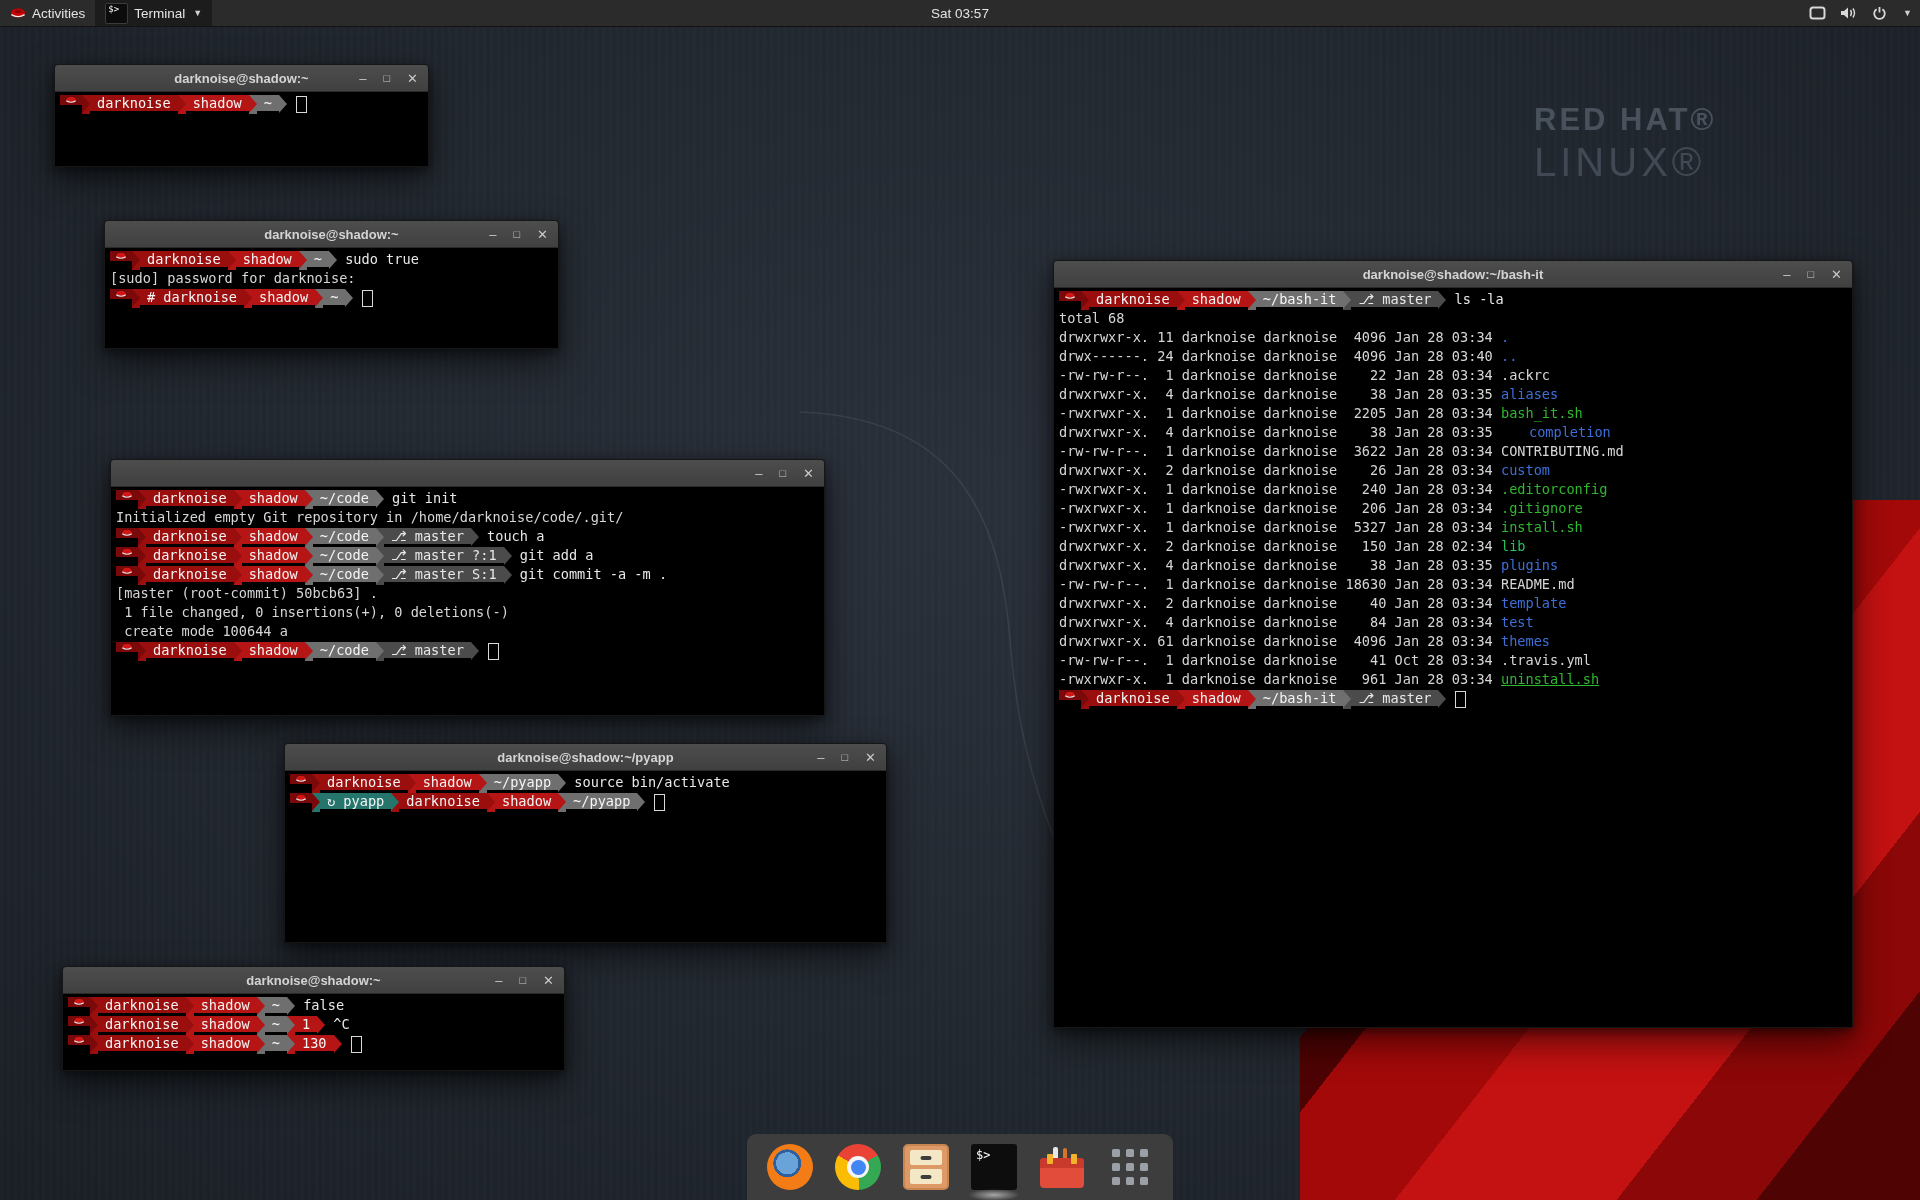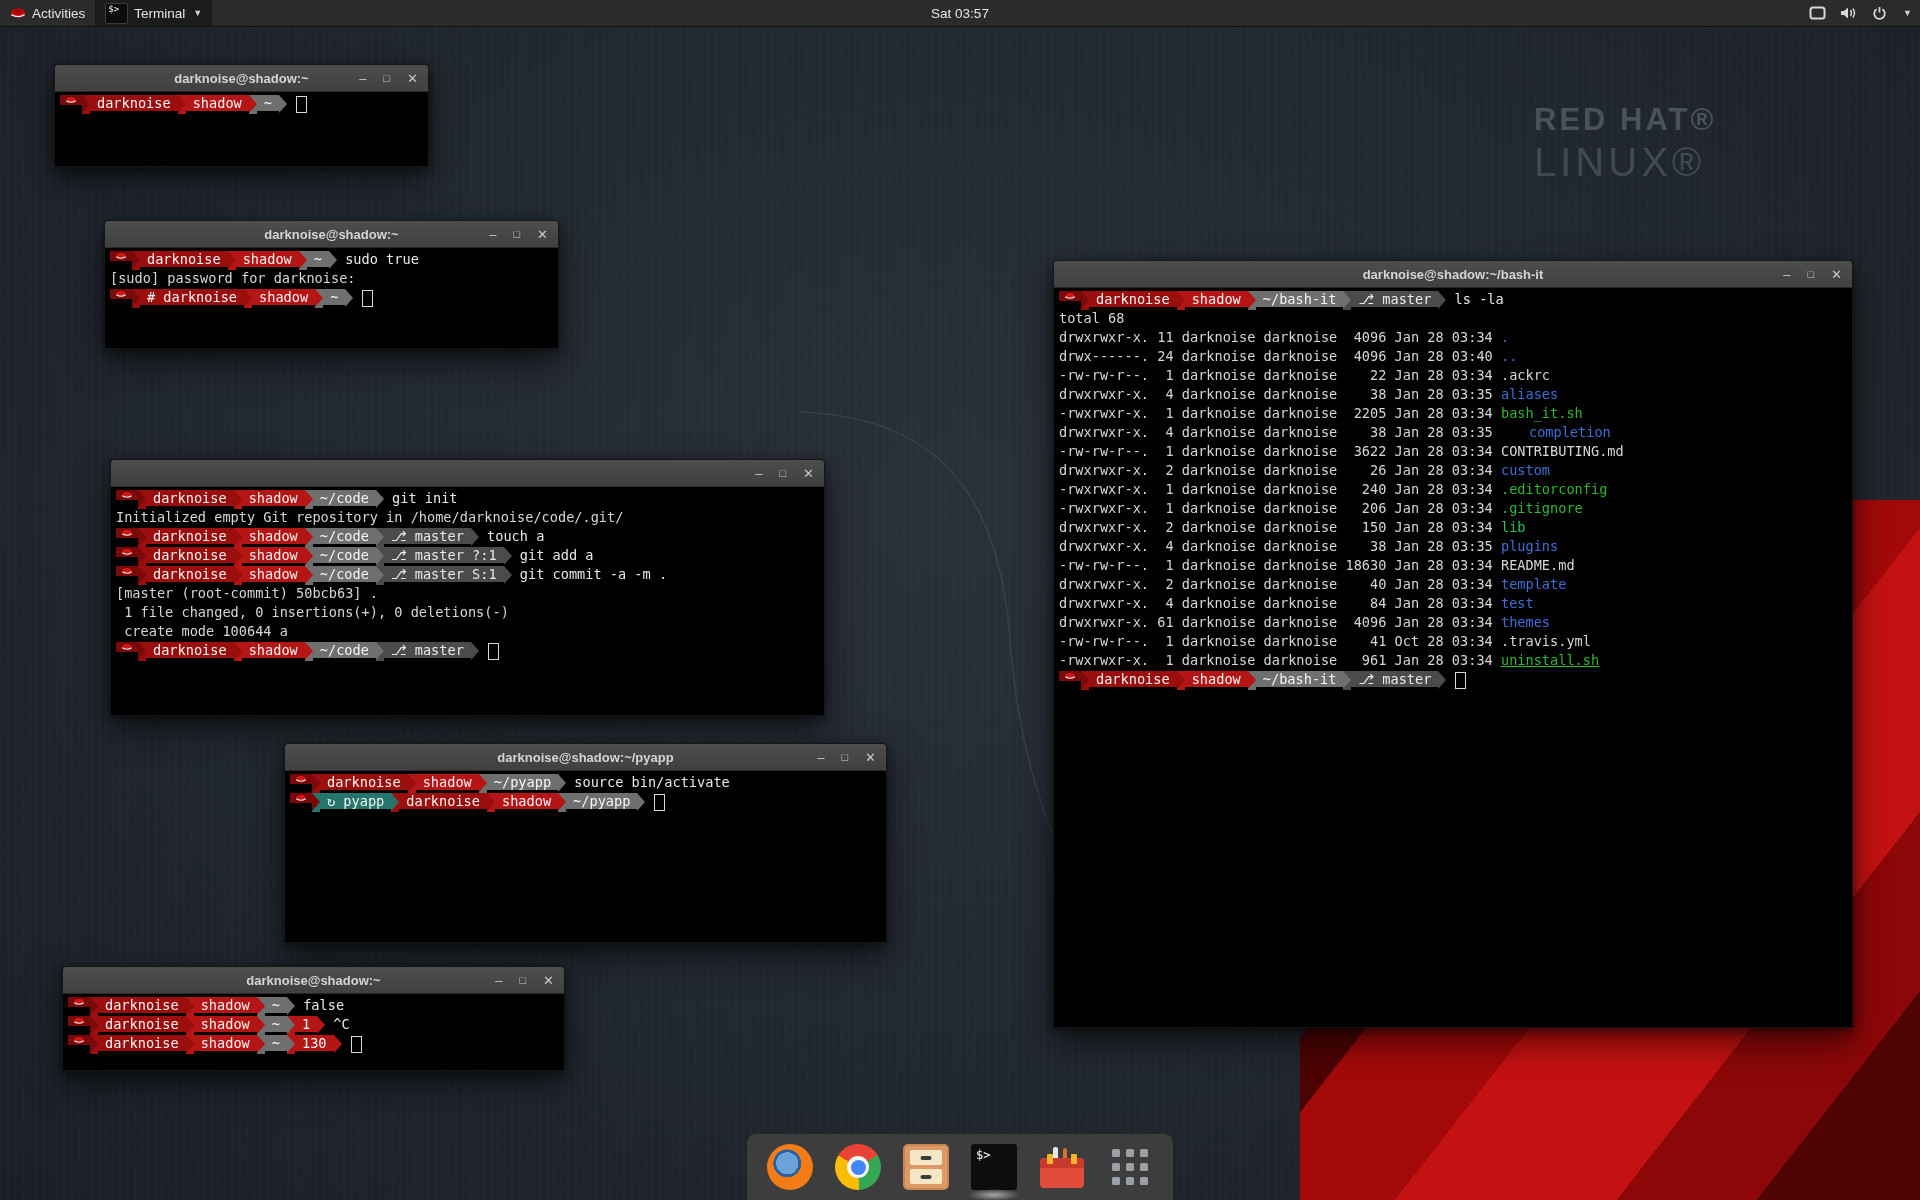--- a/index.html
+++ b/index.html
@@ -245,21 +245,22 @@
         <div class="tl"><span>drwxrwxr-x. 11 darknoise darknoise  4096 Jan 28 03:34 </span><span style="color: rgb(61, 111, 214);">.</span></div>
         <div class="tl"><span>drwx------. 24 darknoise darknoise  4096 Jan 28 03:40 </span><span style="color: rgb(61, 111, 214);">..</span></div>
         <div class="tl"><span>-rw-rw-r--.  1 darknoise darknoise    22 Jan 28 03:34 .ackrc</span></div>
         <div class="tl"><span>drwxrwxr-x.  4 darknoise darknoise    38 Jan 28 03:35 </span><span style="color: rgb(61, 111, 214);">aliases</span></div>
         <div class="tl"><span>-rwxrwxr-x.  1 darknoise darknoise  2205 Jan 28 03:34 </span><span style="color: rgb(46, 184, 46);">bash_it.sh</span></div>
         <div class="tl"><span>drwxrwxr-x.  4 darknoise darknoise    38 Jan 28 03:35 </span><span style="color: rgb(61, 111, 214); margin-left: 28px;">completion</span></div>
         <div class="tl"><span>-rw-rw-r--.  1 darknoise darknoise  3622 Jan 28 03:34 CONTRIBUTING.md</span></div>
         <div class="tl"><span>drwxrwxr-x.  2 darknoise darknoise    26 Jan 28 03:34 </span><span style="color: rgb(61, 111, 214);">custom</span></div>
         <div class="tl"><span>-rwxrwxr-x.  1 darknoise darknoise   240 Jan 28 03:34 </span><span style="color: rgb(46, 184, 46);">.editorconfig</span></div>
         <div class="tl"><span>-rwxrwxr-x.  1 darknoise darknoise   206 Jan 28 03:34 </span><span style="color: rgb(46, 184, 46);">.gitignore</span></div>
-        <div class="tl"><span>drwxrwxr-x.  2 darknoise darknoise   150 Jan 28 03:34 </span><span style="color: #22c55e;">lib</span></div>
+        <div class="tl"><span>-rwxrwxr-x.  1 darknoise darknoise  5327 Jan 28 03:34 </span><span style="color: rgb(46, 184, 46);">install.sh</span></div>
+        <div class="tl"><span>drwxrwxr-x.  2 darknoise darknoise   150 Jan 28 02:34 </span><span style="color: #22c55e;">lib</span></div>
         <div class="tl"><span>drwxrwxr-x.  4 darknoise darknoise    38 Jan 28 03:35 </span><span style="color: rgb(61, 111, 214);">plugins</span></div>
         <div class="tl"><span>-rw-rw-r--.  1 darknoise darknoise 18630 Jan 28 03:34 README.md</span></div>
         <div class="tl"><span>drwxrwxr-x.  2 darknoise darknoise    40 Jan 28 03:34 </span><span style="color: rgb(61, 111, 214);">template</span></div>
         <div class="tl"><span>drwxrwxr-x.  4 darknoise darknoise    84 Jan 28 03:34 </span><span style="color: rgb(61, 111, 214);">test</span></div>
         <div class="tl"><span>drwxrwxr-x. 61 darknoise darknoise  4096 Jan 28 03:34 </span><span style="color: rgb(61, 111, 214);">themes</span></div>
         <div class="tl"><span>-rw-rw-r--.  1 darknoise darknoise    41 Oct 28 03:34 .travis.yml</span></div>
         <div class="tl"><span>-rwxrwxr-x.  1 darknoise darknoise   961 Jan 28 03:34 </span><span style="color: rgb(46, 184, 46); text-decoration: underline;">uninstall.sh</span></div>
         <div class="tl"><span class="seg hatseg" style="background: rgb(124, 9, 9); color: rgb(244, 244, 244);"><svg width="12" height="10" viewBox="0 0 12 10">
               <ellipse cx="6" cy="4.4" rx="5" ry="3.1" fill="#d21616" stroke="#3a0404" stroke-width="0.6"></ellipse>
               <path d="M1.2 5.8 Q6 8.8 10.8 5.8" stroke="#eaeaea" stroke-width="1.1" fill="none"></path>

